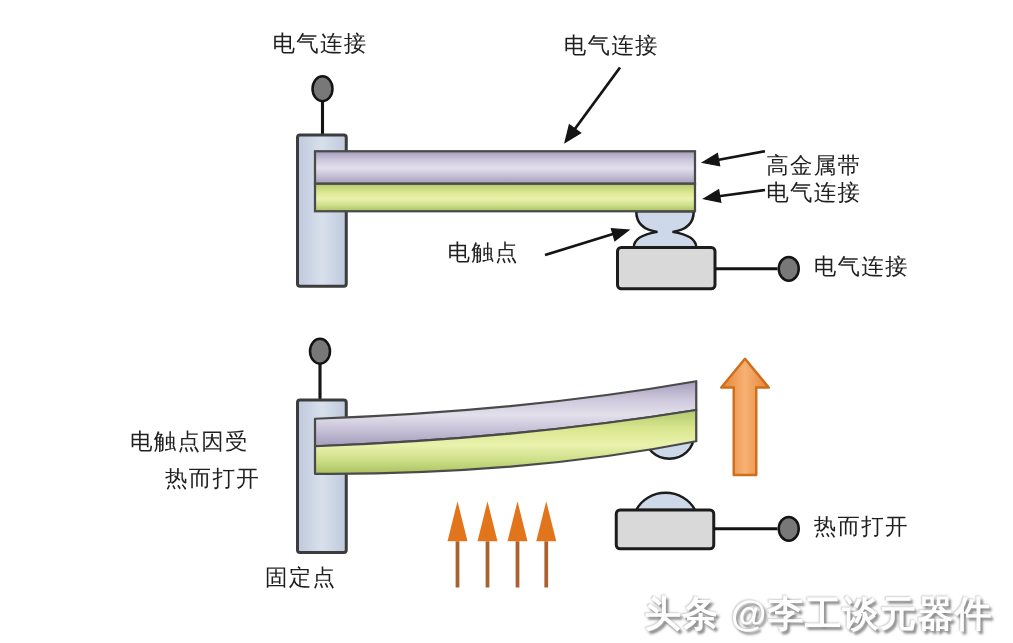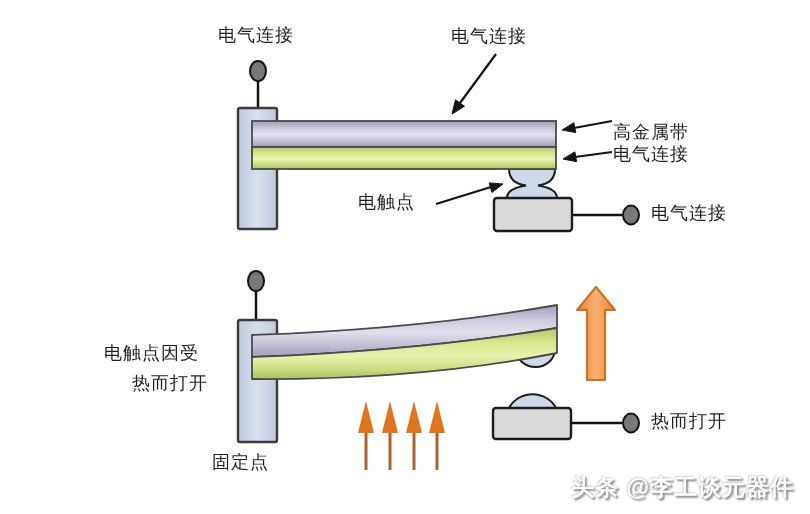--- a/index.html
+++ b/index.html
@@ -30,21 +30,21 @@
   .lbl-contact    {left:358px; top:192px;text-align:center;}
   .lbl-elec-right {left:651px; top:203px;}
   .lbl-open1      {left:104px; top:343px;}
   .lbl-open2      {left:104px; top:373px;margin-left:28px;}
   .lbl-fixed      {left:212px; top:452px;}
   .lbl-movement   {left:617px; top:330px;}
   .lbl-opencond   {left:651px; top:411px;}
   .watermark{
     position:absolute;
     right:16px; top:472px;
-    font-size:23px;
+    font-size:29px;
     font-weight:bold;
     color:#ffffff;
     letter-spacing:1px;
     text-shadow:2px 2px 2px #8c8c8c, -1px -1px 1px #d8d8d8, 0 0 2px #bdbdbd;
     white-space:nowrap;
   }
 </style>
 </head>
 <body>
 

